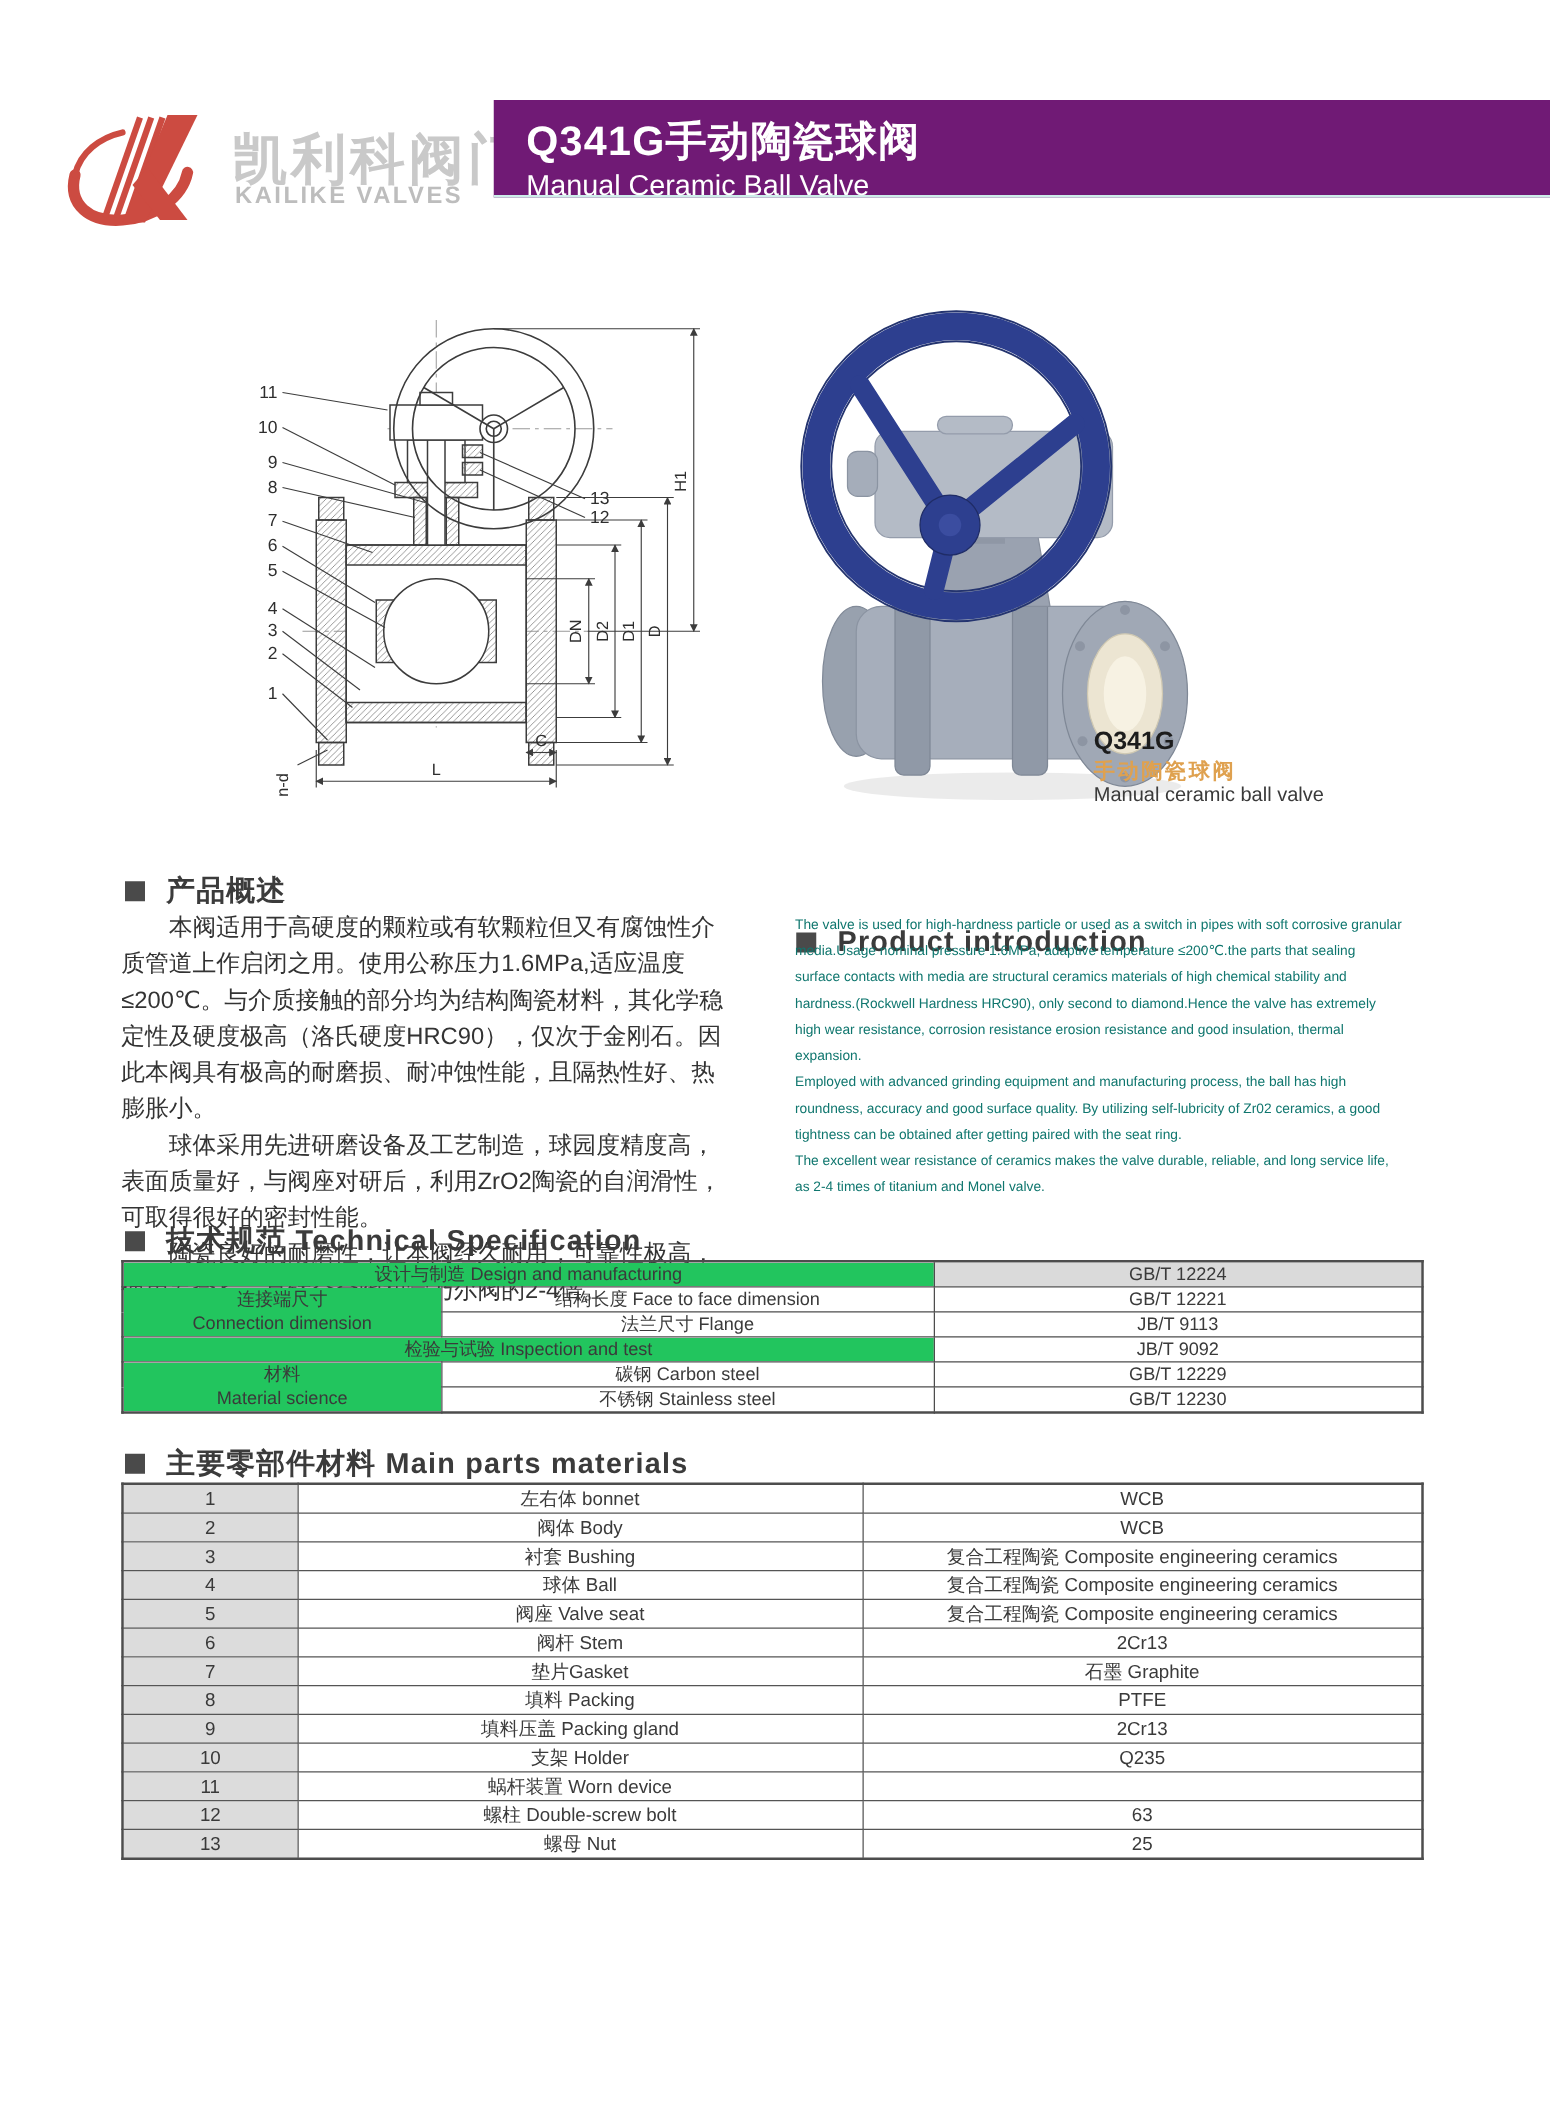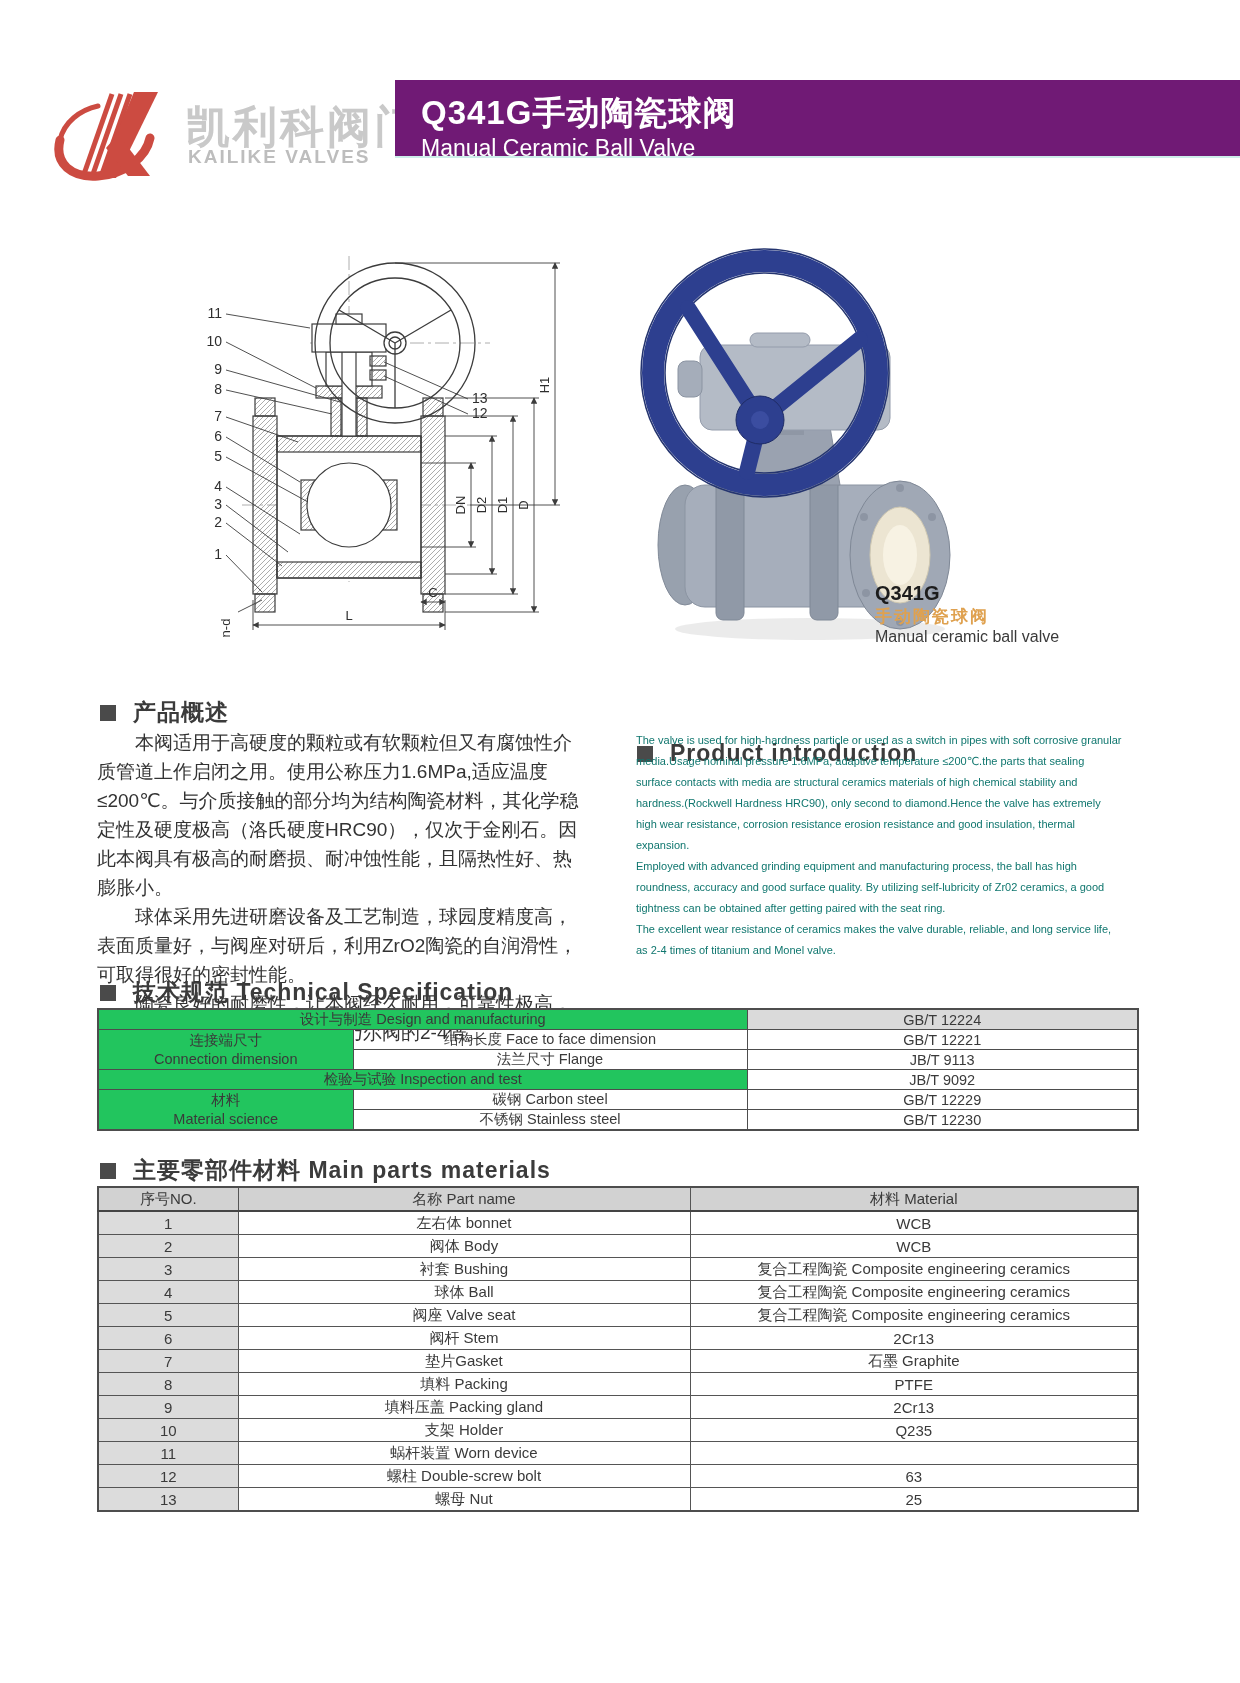--- a/index.html
+++ b/index.html
@@ -310,25 +310,20 @@
     <span class="sq"></span>
     <span class="txt">主要零部件材料  Main parts materials</span>
   </div>
   <table class="parts-table">
     <colgroup>
         <col style="width:140px">
         <col style="width:452px">
         <col style="width:448px">
       </colgroup>
     <tbody>
-        <tr>
-      <td class="hdr">序号NO.</td>
-      <td class="hdr">名称  Part name</td>
-      <td class="hdr">材料 Material</td>
-    </tr>
     <tr>
           <td class="no">1</td>
           <td>左右体 bonnet</td>
           <td>WCB</td>
         </tr>
     <tr>
           <td class="no">2</td>
           <td>阀体 Body</td>
           <td>WCB</td>
         </tr>

